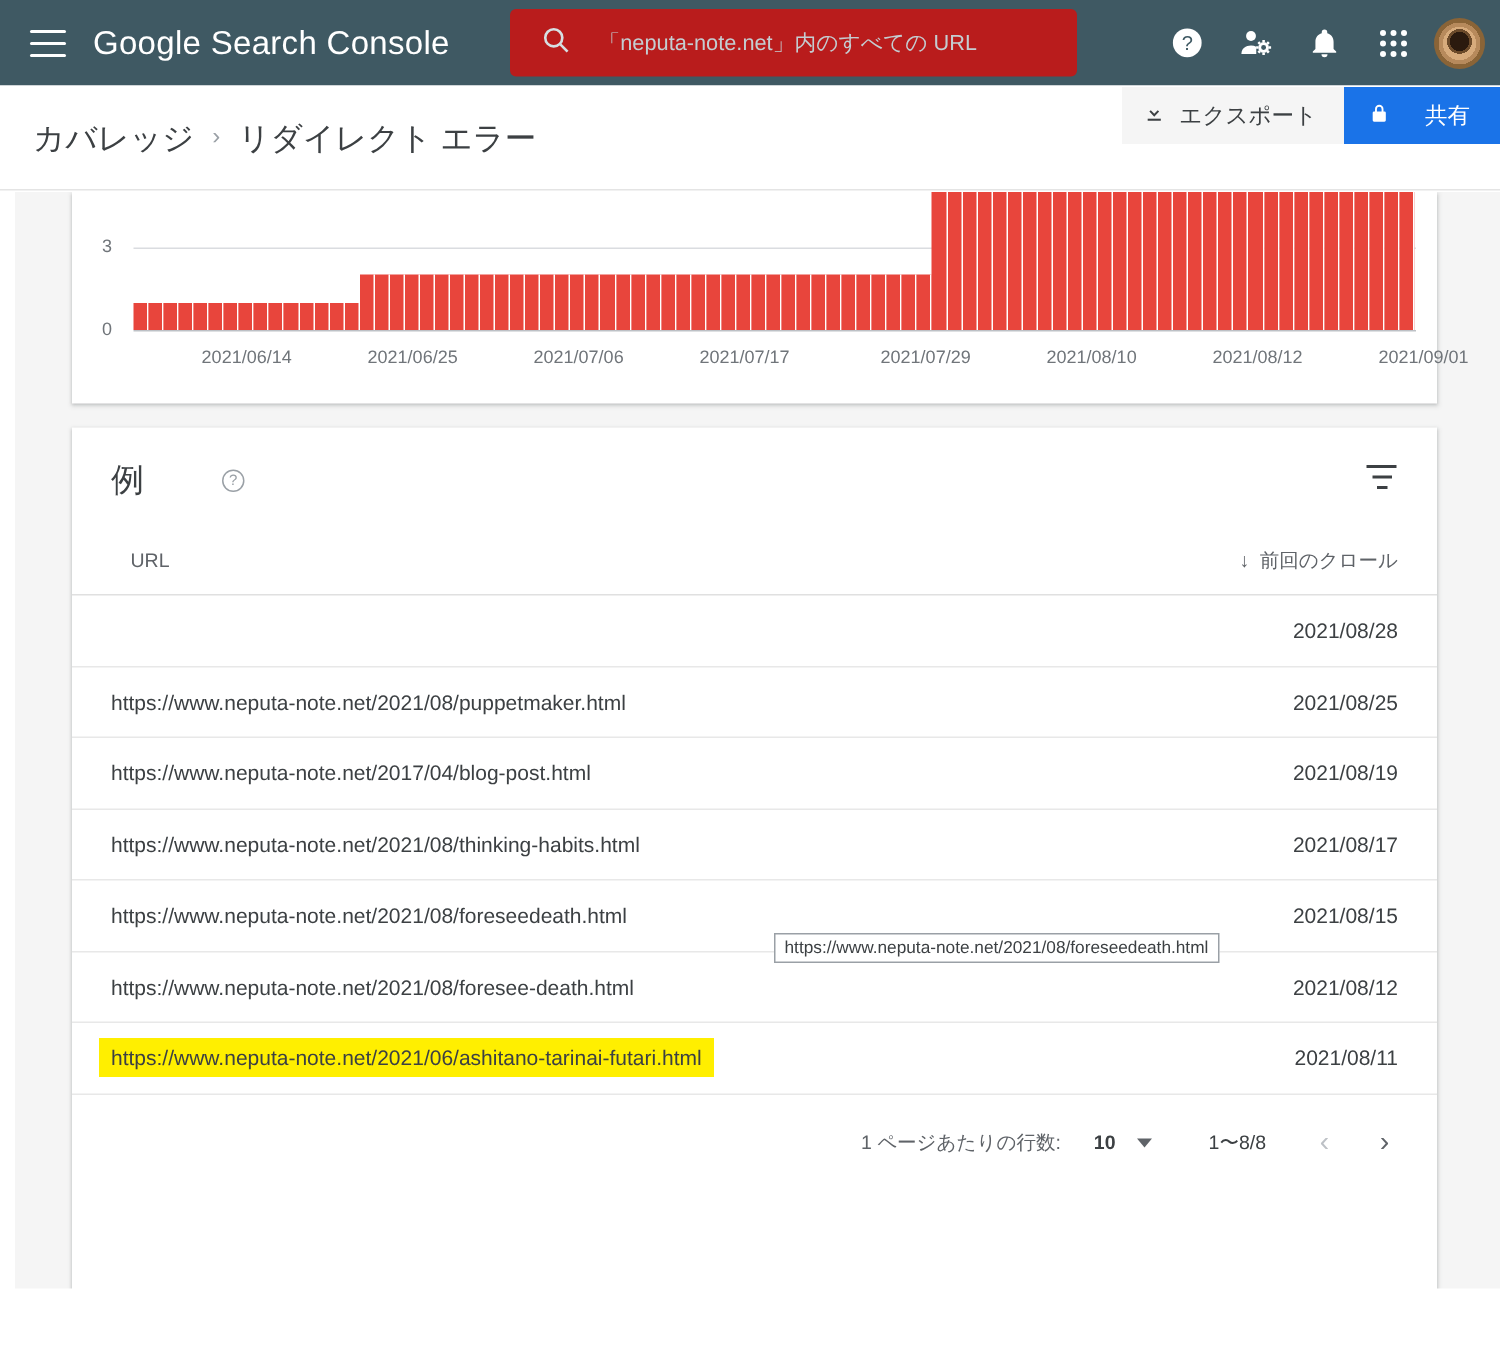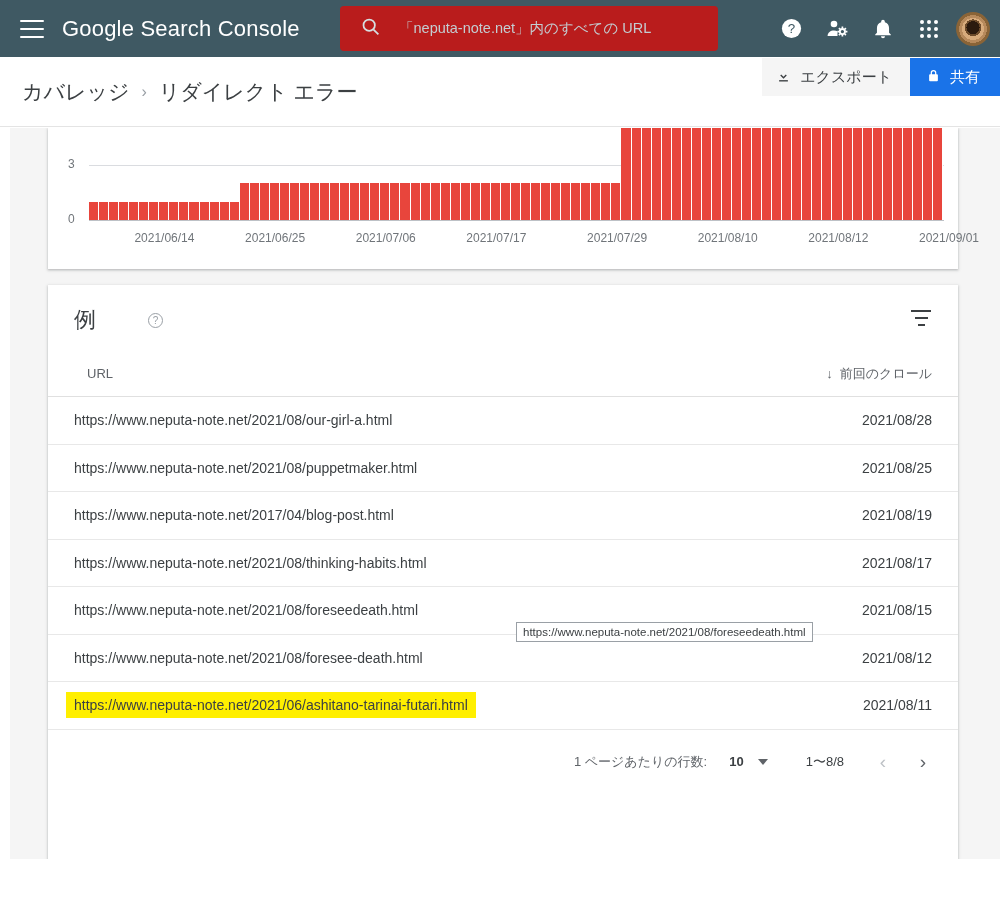--- a/index.html
+++ b/index.html
@@ -56,21 +56,21 @@
   .crumb.link { margin-left: 22px; cursor: pointer; }
   .crumb-sep { margin: 0 12px; color: #9aa0a6; font-size: 16px; }
   .crumb-actions { position: absolute; right: 0; top: 1px; display: flex; align-items: center; }
   .btn-export {
     display: flex; align-items: center; gap: 9px;
     height: 38px; padding: 0 18px 0 14px; background: #f5f5f5;
     color: #3c4043; font-size: 15px; white-space: nowrap; cursor: pointer;
     border: none;
   }
   .btn-share {
-    display: flex; align-items: center; gap: 9px;
+    display: flex; align-items: center; gap: 23px;
     height: 38px; padding: 0 20px 0 16px; background: #1a73e8;
     color: #ffffff; font-size: 15px; white-space: nowrap; cursor: pointer;
     border: none;
   }
 
   
   .page {
     position: absolute; left: 0; top: 128px; width: 1000px; height: 772px;
     background: #f5f5f5; overflow: hidden;
   }
@@ -381,21 +381,20 @@
       <div class="table">
         <div class="thead">
           <div class="th-url">URL</div>
           <div class="th-crawl">
             <span class="sort-arrow">↓</span>
             <span>前回のクロール</span>
           </div>
         </div>
         <div id="rows">
             <div class="trow">
-              <div class="td-url">https://www.neputa-note.net/2021/08/our-girl-a.html</div>
               <div class="td-date">2021/08/28</div>
             </div>
             <div class="trow">
               <div class="td-url">https://www.neputa-note.net/2021/08/puppetmaker.html</div>
               <div class="td-date">2021/08/25</div>
             </div>
             <div class="trow">
               <div class="td-url">https://www.neputa-note.net/2017/04/blog-post.html</div>
               <div class="td-date">2021/08/19</div>
             </div>

